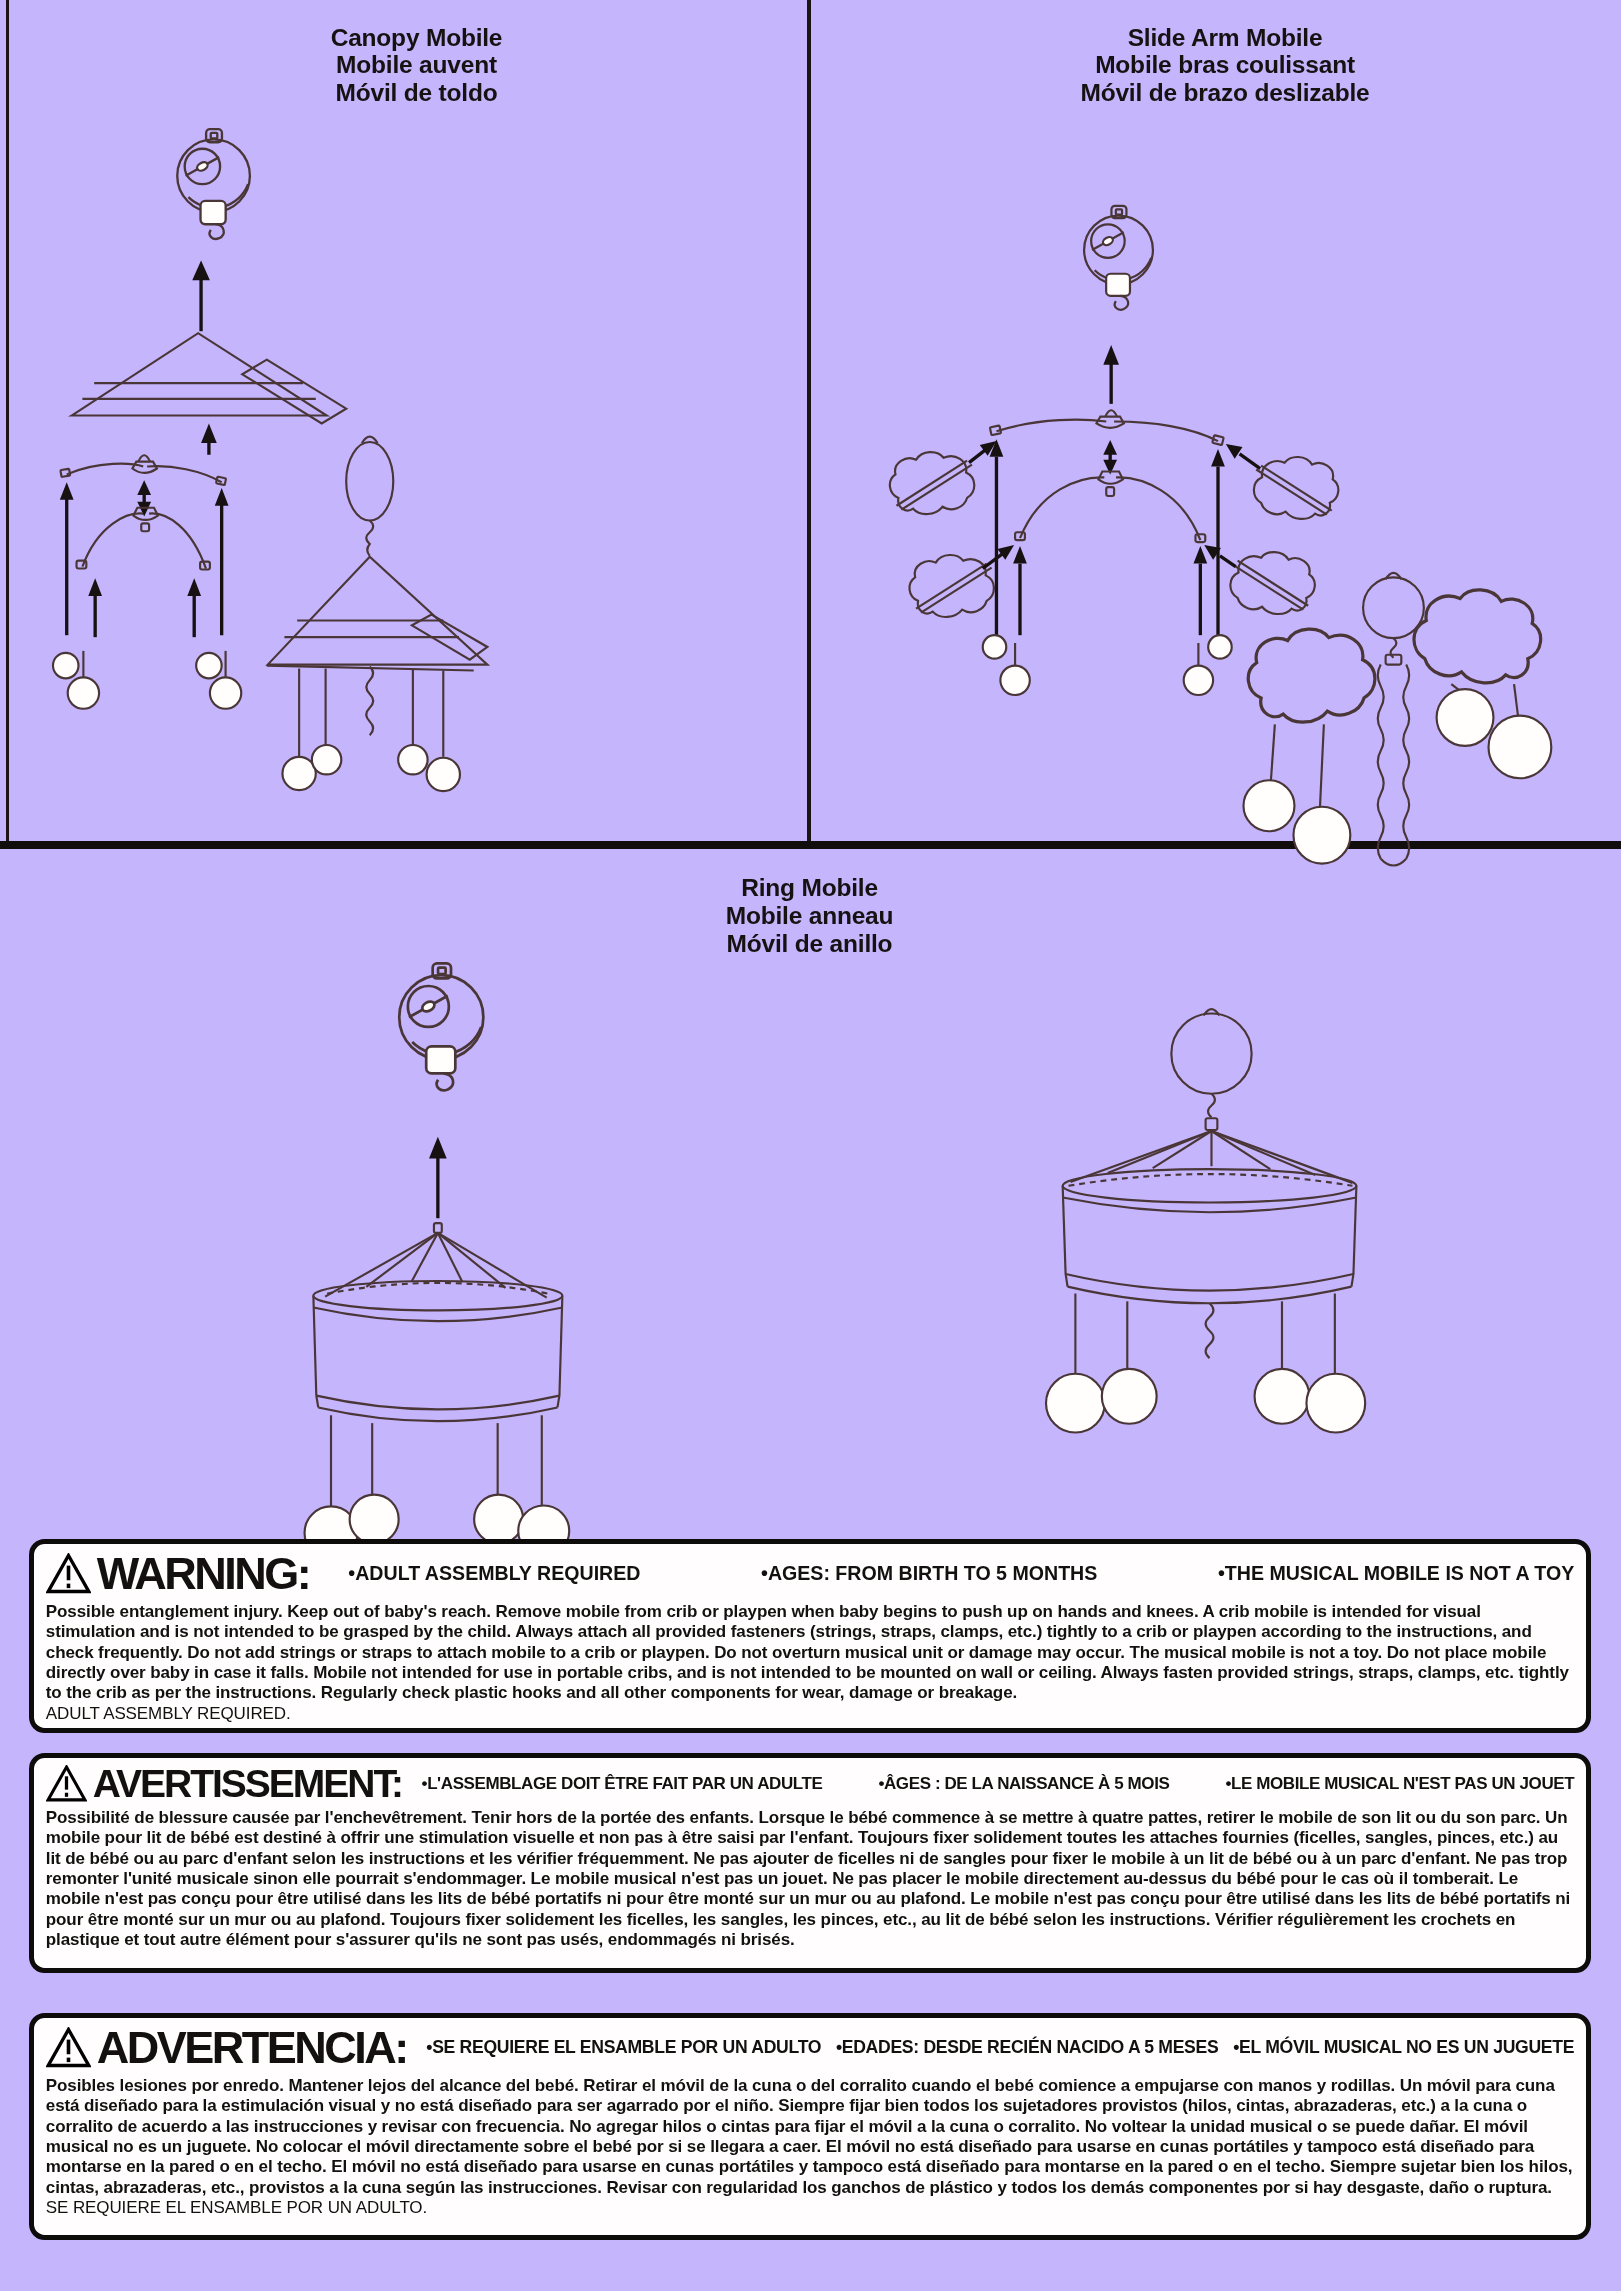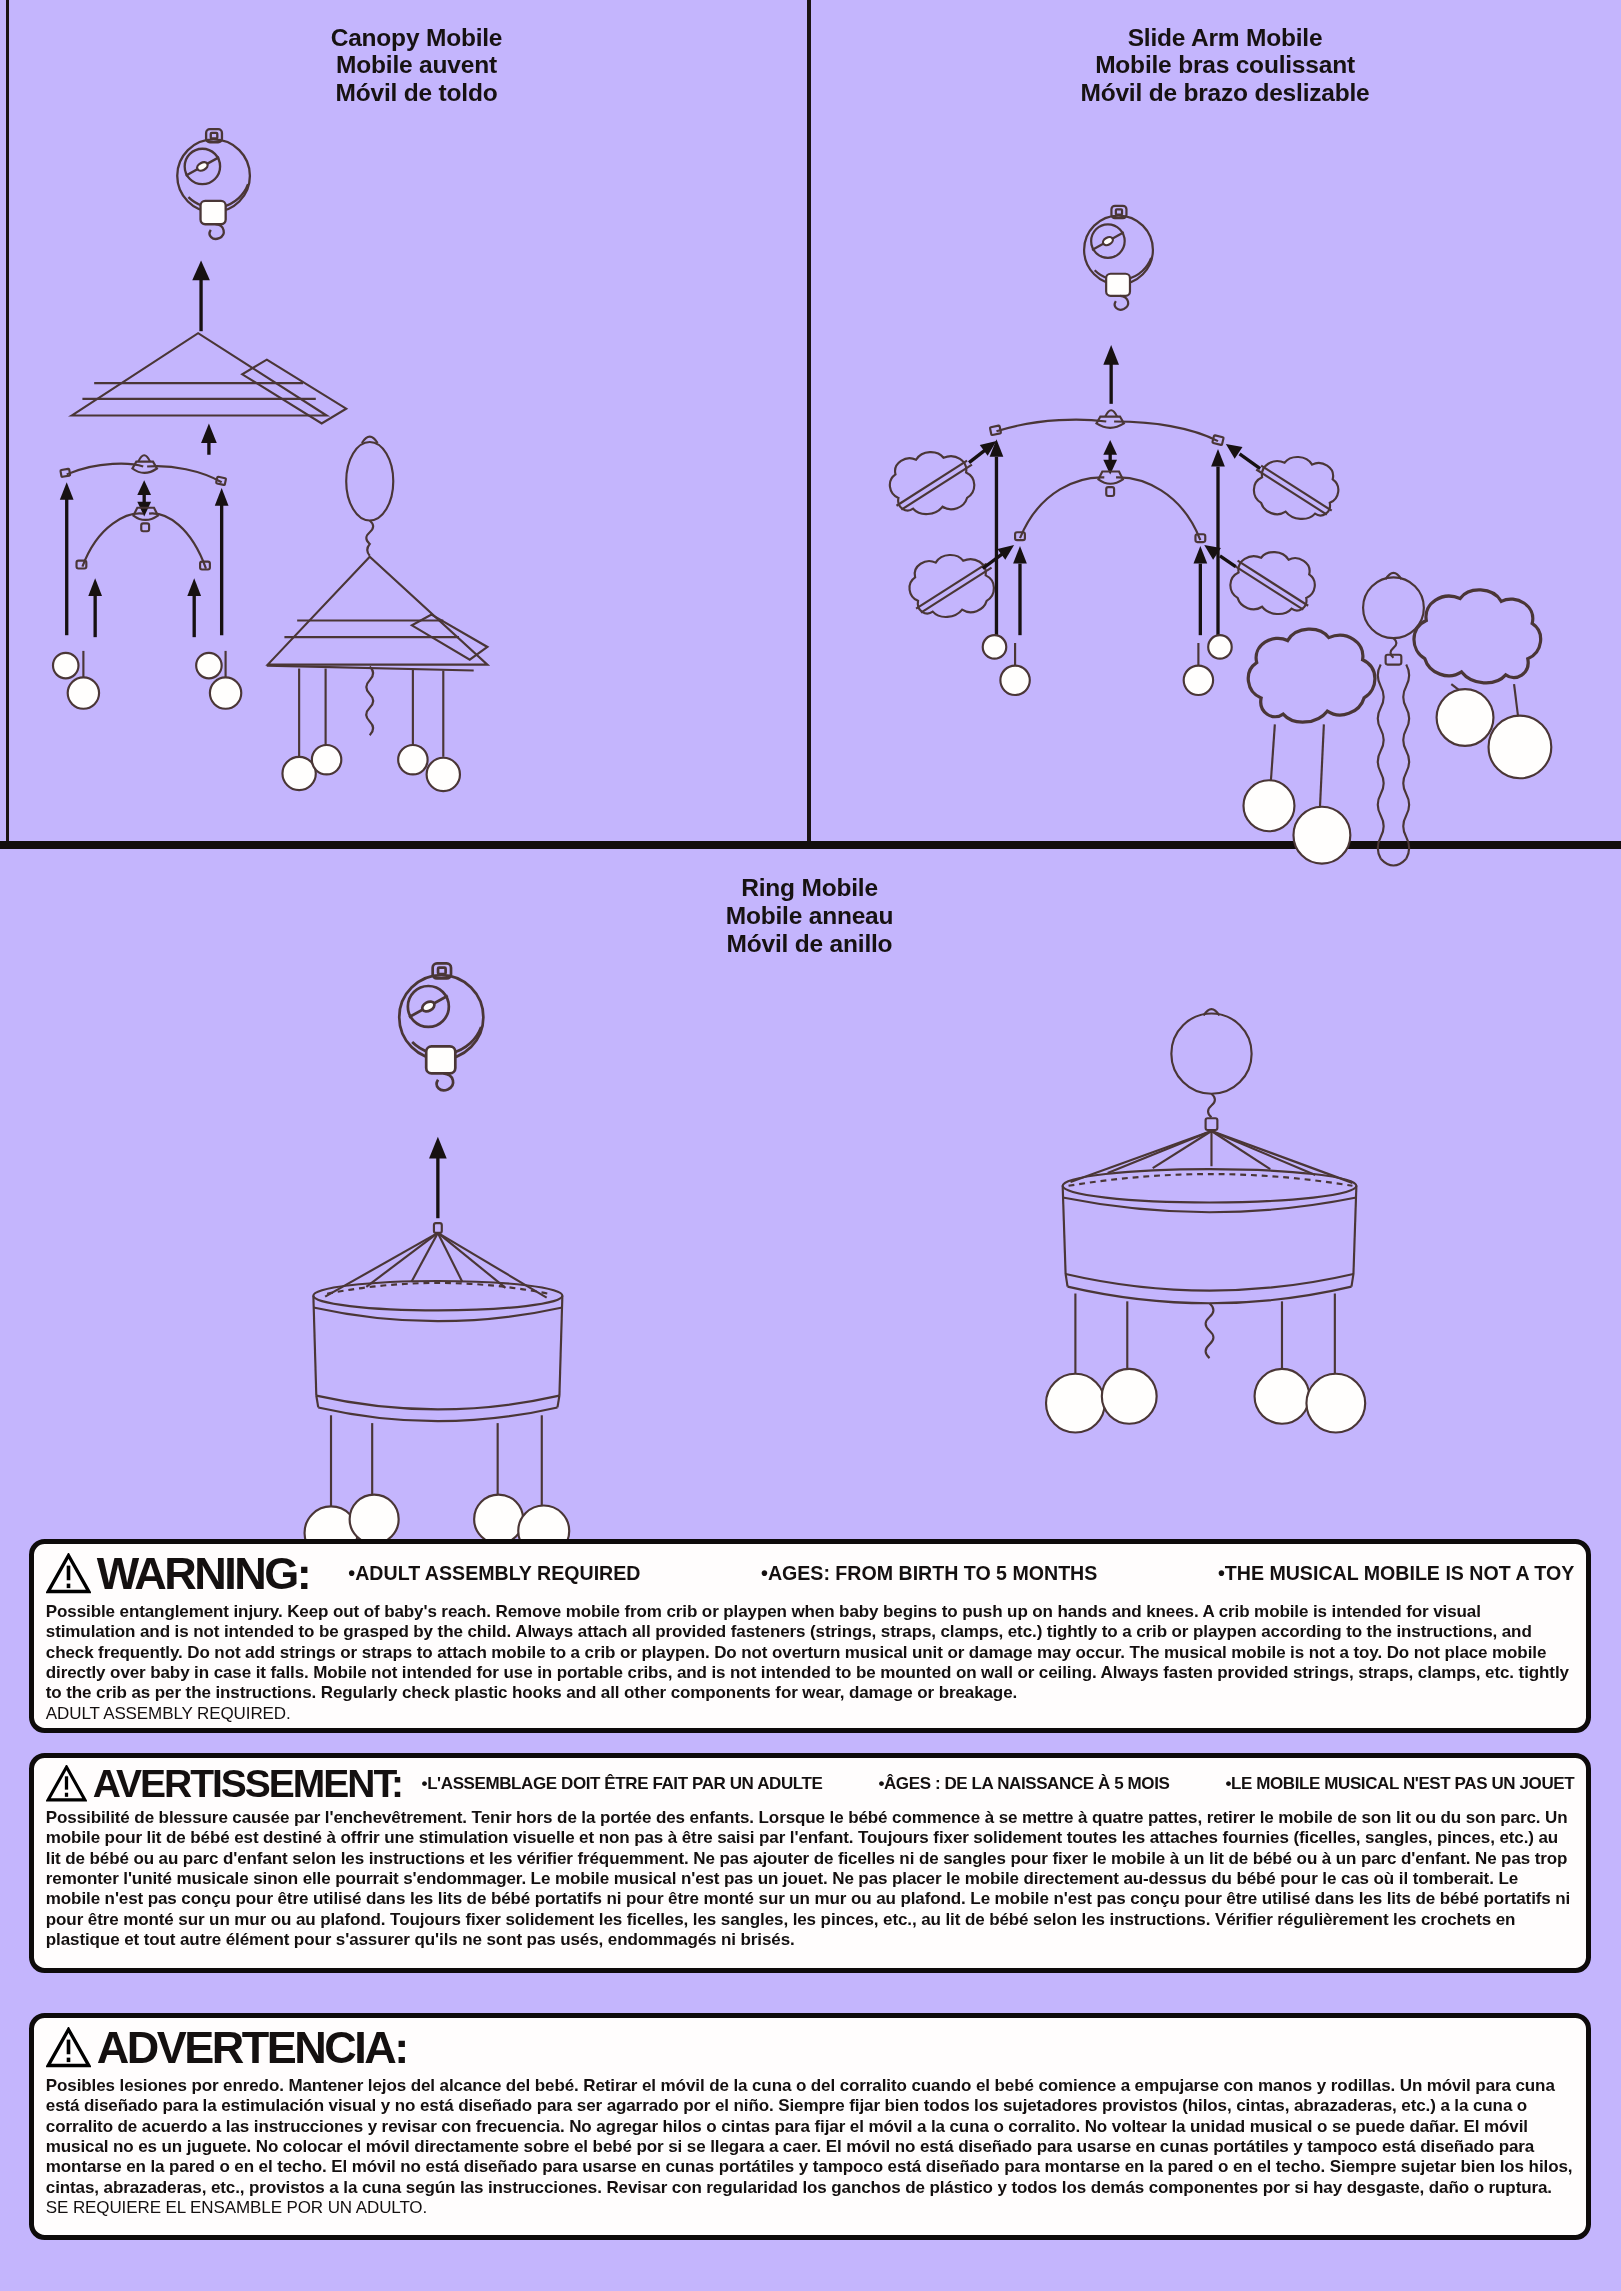--- a/index.html
+++ b/index.html
@@ -348,19 +348,24 @@
   </div>
 
   <div class="warnbox" id="warn-es" style="top:2013px;height:227px;">
     <div class="warnhead">
       <svg class="warnicon" width="45" height="41" viewBox="0 0 40 36">
         <path d="M20 2 L38 34 L2 34 Z" fill="none" stroke="#000" stroke-width="3"></path>
         <rect x="18.4" y="11" width="3.2" height="13" fill="#000"></rect>
         <rect x="18.4" y="27" width="3.2" height="4" fill="#000"></rect>
       </svg>
       <span class="warntitle">ADVERTENCIA:</span>
+      <span class="bullets">
+        <span>•SE REQUIERE EL ENSAMBLE POR UN ADULTO</span>
+        <span>•EDADES: DESDE RECIÉN NACIDO A 5 MESES</span>
+        <span>•EL MÓVIL MUSICAL NO ES UN JUGUETE</span>
+      </span>
     </div>
     <div class="warnbody">Posibles lesiones por enredo. Mantener lejos del alcance del bebé. Retirar el móvil de la cuna o del corralito cuando el bebé comience a empujarse con manos y rodillas. Un móvil para cuna está diseñado para la estimulación visual y no está diseñado para ser agarrado por el niño. Siempre fijar bien todos los sujetadores provistos (hilos, cintas, abrazaderas, etc.) a la cuna o corralito de acuerdo a las instrucciones y revisar con frecuencia. No agregar hilos o cintas para fijar el móvil a la cuna o corralito. No voltear la unidad musical o se puede dañar. El móvil musical no es un juguete. No colocar el móvil directamente sobre el bebé por si se llegara a caer. El móvil no está diseñado para usarse en cunas portátiles y tampoco está diseñado para montarse en la pared o en el techo. El móvil no está diseñado para usarse en cunas portátiles y tampoco está diseñado para montarse en la pared o en el techo. Siempre sujetar bien los hilos, cintas, abrazaderas, etc., provistos a la cuna según las instrucciones. Revisar con regularidad los ganchos de plástico y todos los demás componentes por si hay desgaste, daño o ruptura.</div>
     <div class="warnfoot">SE REQUIERE EL ENSAMBLE POR UN ADULTO.</div>
   </div>
 
 </div>
 
 
 </body></html>

